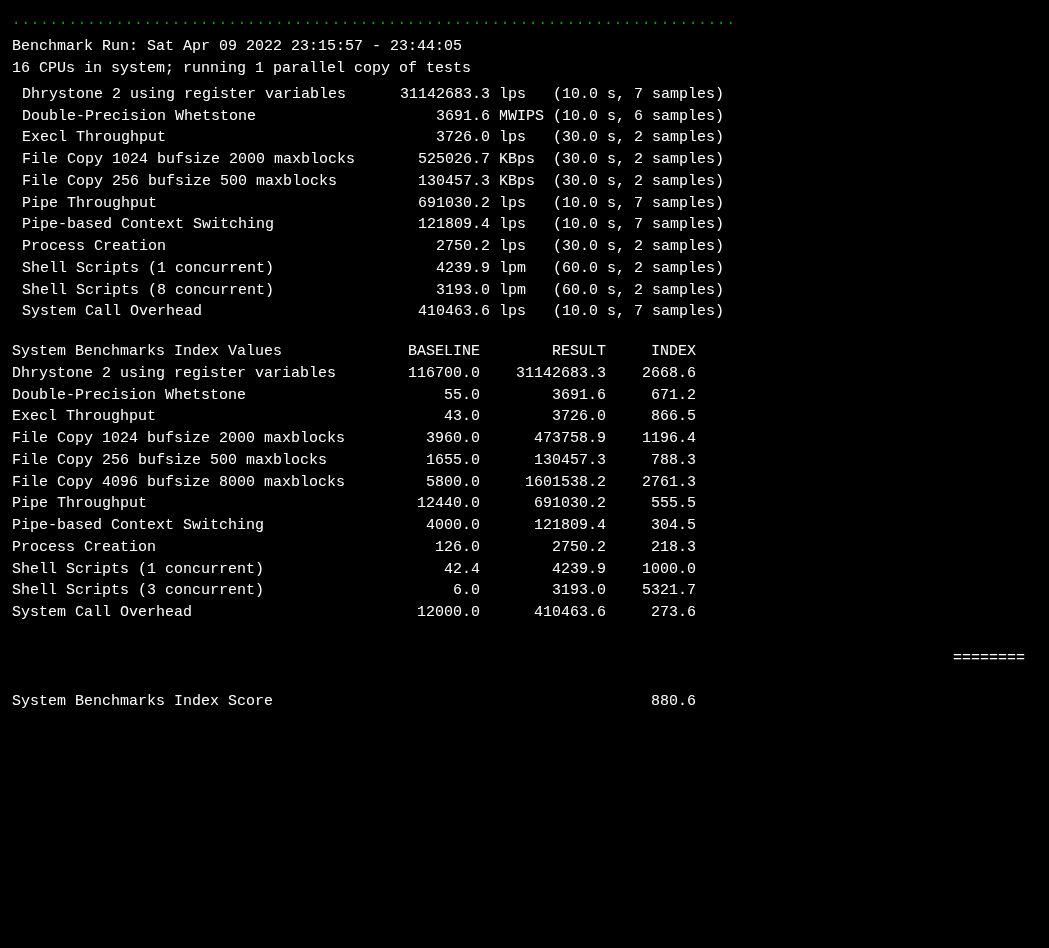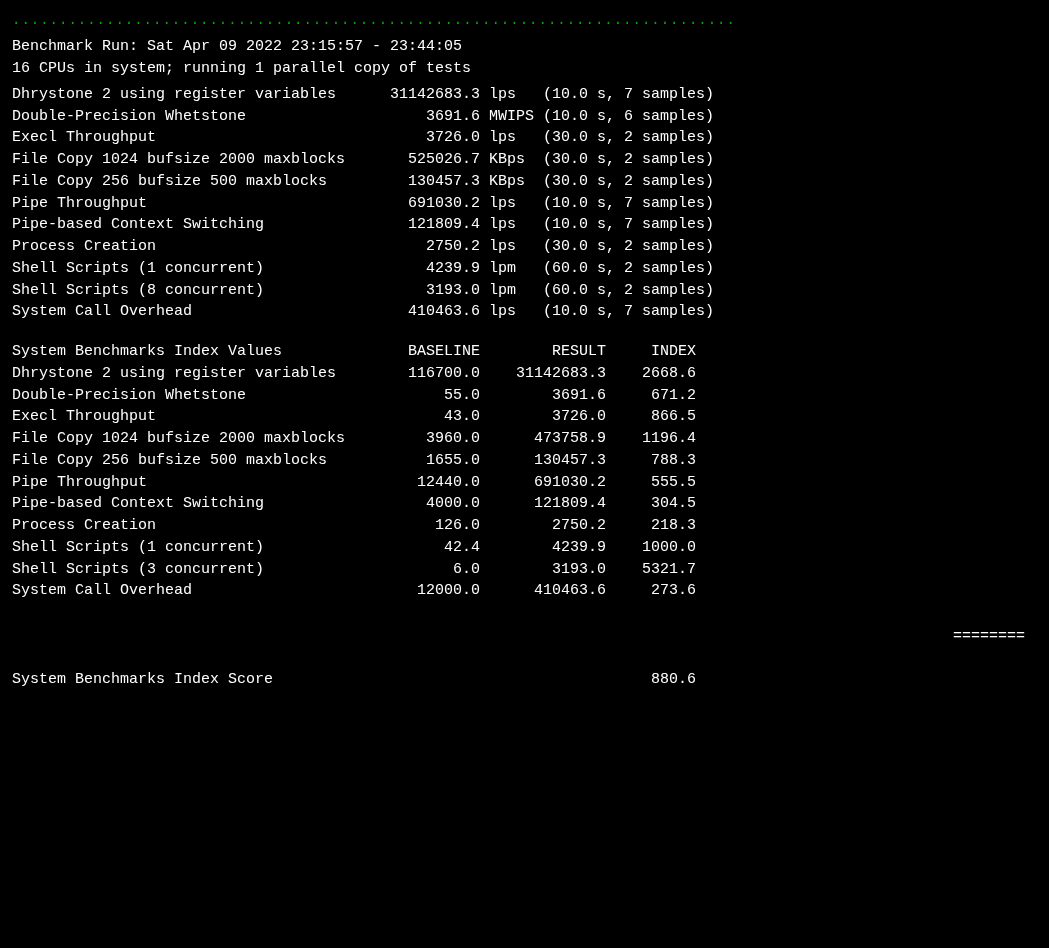--- a/index.html
+++ b/index.html
@@ -30,20 +30,21 @@
       white-space: pre;
       display: block;
     }
 
     .header-info {
       margin-bottom: 4px;
     }
 
     .results-table {
       margin-bottom: 18px;
+      margin-left: 10px;
     }
 
     .index-table {
       margin-bottom: 2px;
     }
   </style>
 </head>
 <body>
 
 <div>
@@ -69,20 +70,21 @@
       <span class="benchmark-line">System Call Overhead                        410463.6 lps   (10.0 s, 7 samples)</span>
     </div>
 
   <div class="index-table" id="index-section">
   <span class="benchmark-line">System Benchmarks Index Values              BASELINE        RESULT     INDEX</span>
       <span class="benchmark-line">Dhrystone 2 using register variables        116700.0    31142683.3    2668.6</span>
       <span class="benchmark-line">Double-Precision Whetstone                      55.0        3691.6     671.2</span>
       <span class="benchmark-line">Execl Throughput                                43.0        3726.0     866.5</span>
       <span class="benchmark-line">File Copy 1024 bufsize 2000 maxblocks         3960.0      473758.9    1196.4</span>
       <span class="benchmark-line">File Copy 256 bufsize 500 maxblocks           1655.0      130457.3     788.3</span>
+      <span class="benchmark-line">File Copy 4096 bufsize 8000 maxblocks         5800.0     1601538.2    2761.3</span>
       <span class="benchmark-line">Pipe Throughput                              12440.0      691030.2     555.5</span>
       <span class="benchmark-line">Pipe-based Context Switching                  4000.0      121809.4     304.5</span>
       <span class="benchmark-line">Process Creation                               126.0        2750.2     218.3</span>
       <span class="benchmark-line">Shell Scripts (1 concurrent)                    42.4        4239.9    1000.0</span>
       <span class="benchmark-line">Shell Scripts (3 concurrent)                     6.0        3193.0    5321.7</span>
       <span class="benchmark-line">System Call Overhead                         12000.0      410463.6     273.6</span>
     </div>
 
   <div style="text-align:right; white-space:pre; padding-right: 12px;">
     <span>========</span>

